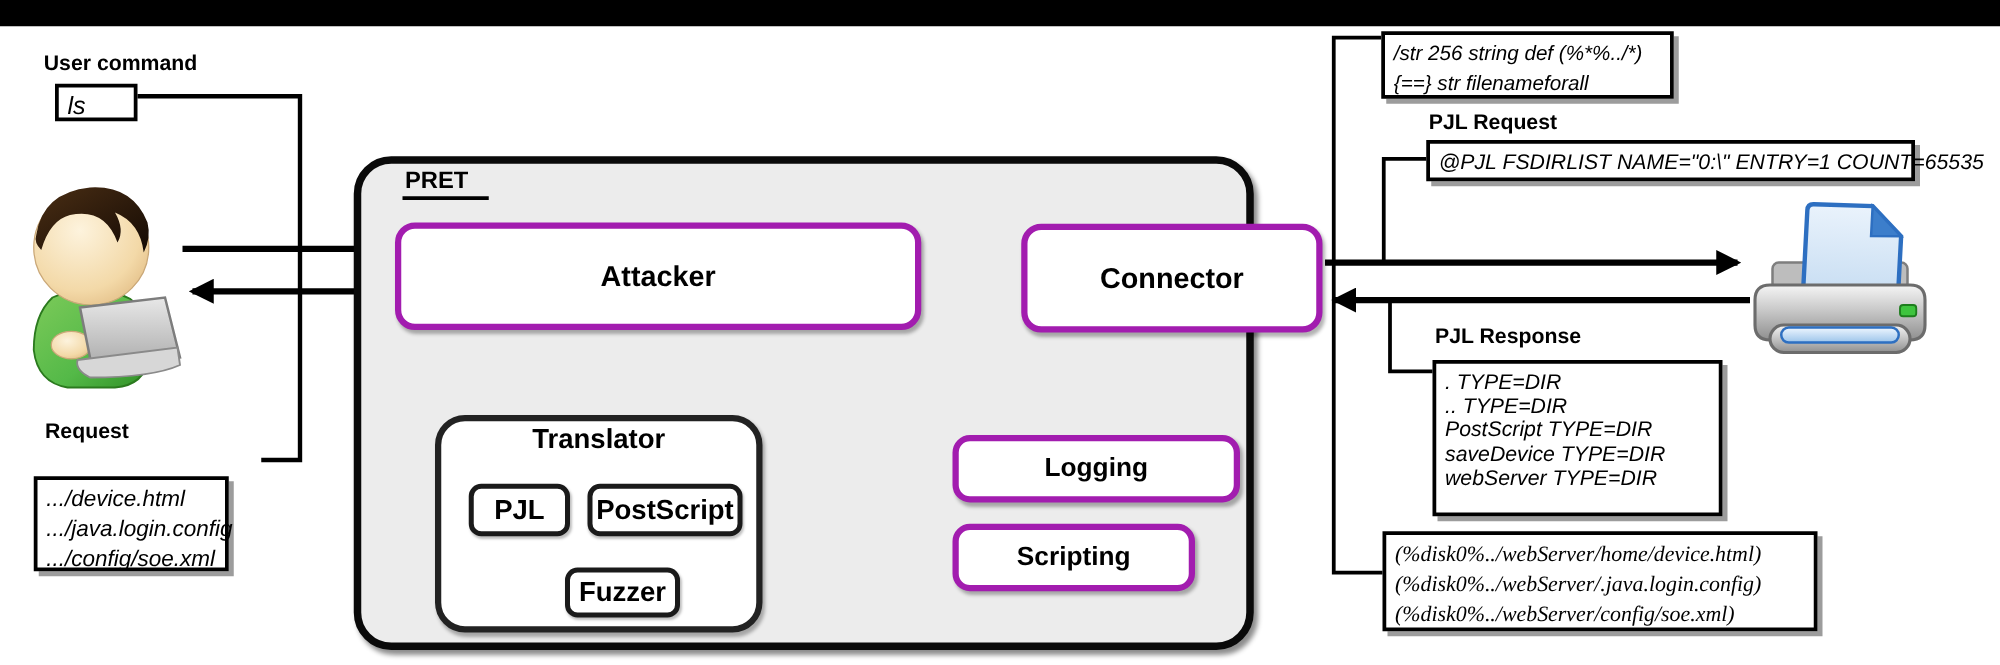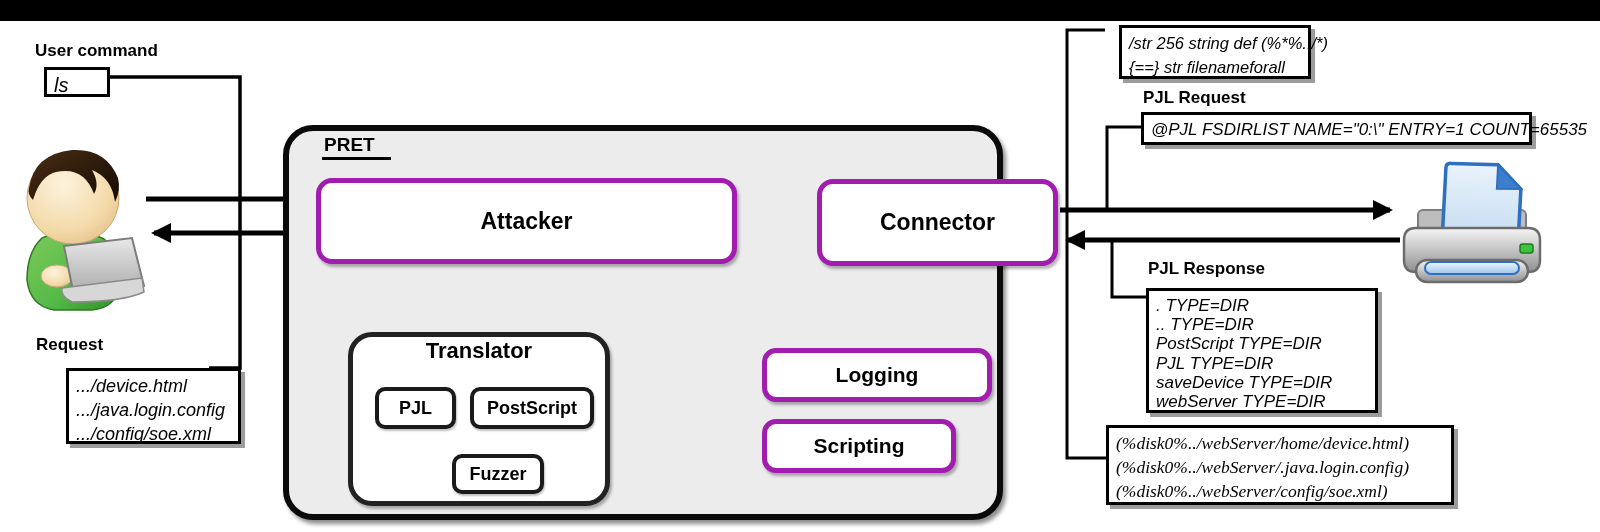--- a/index.html
+++ b/index.html
@@ -19,21 +19,21 @@
   }
   .node{
     background:#fff;border:5px solid #a21caf;border-radius:16px;
     display:flex;align-items:center;justify-content:center;
     font-weight:bold;box-sizing:border-box;
     box-shadow:2px 3px 3px rgba(0,0,0,0.3);
   }
   .subnode{
     background:#fff;border:4px solid #1a1a1a;border-radius:10px;
     display:flex;align-items:center;justify-content:center;
-    font-weight:bold;font-size:18px;box-sizing:border-box;
+    font-weight:bold;font-size:22px;box-sizing:border-box;
     box-shadow:1px 2px 2px rgba(0,0,0,0.25);
   }
   #pret-container{
     left:283px;top:125px;width:720px;height:395px;
     background:#ececec;border:6px solid #0a0a0a;border-radius:30px;
     box-sizing:border-box;box-shadow:3px 4px 4px rgba(0,0,0,0.45);
   }
   #pret-title{
     left:322px;top:134px;font-size:19px;font-weight:bold;
     border-bottom:3px solid #000;padding:0 16px 1px 2px;
@@ -46,23 +46,23 @@
   #translator-title{left:348px;top:338px;width:262px;text-align:center;font-size:22px;font-weight:bold;}
   #pjl-box{left:375px;top:387px;width:81px;height:42px;}
   #postscript-box{left:470px;top:387px;width:124px;height:42px;}
   #fuzzer-box{left:452px;top:454px;width:92px;height:40px;}
   #logging-box{left:762px;top:348px;width:230px;height:54px;font-size:21px;border-radius:14px;}
   #scripting-box{left:762px;top:419px;width:194px;height:54px;font-size:21px;border-radius:14px;}
 
   #user-command-label{left:35px;top:41px;}
   #ls-box{left:44px;top:67px;width:66px;height:30px;font-size:20px;line-height:24px;box-shadow:none;}
   #result-label{left:36px;top:335px;}
-  #result-box{left:27px;top:368px;width:175px;height:76px;font-size:18px;line-height:24px;margin-left:39px;}
-
-  #ps-request-box{left:1105px;top:25px;width:192px;height:54px;font-size:16.5px;margin-left:14px;}
+  #result-box{left:27px;top:381px;width:156px;height:76px;font-size:18px;line-height:24px;}
+
+  #ps-request-box{left:1105px;top:25px;width:234px;height:54px;font-size:16.5px;}
   #pjl-request-label{left:1143px;top:88px;}
   #pjl-request-box{left:1141px;top:112px;width:391px;height:33px;}
   #pjl-response-label{left:1148px;top:259px;}
   #pjl-response-box{left:1146px;top:288px;width:232px;height:125px;font-size:17px;line-height:19.2px;padding-top:5px;}
   #ps-response-label{left:1107px;top:430px;}
   #ps-response-box{left:1106px;top:425px;width:348px;height:80px;font-size:17.5px;line-height:24px;font-family:Liberation Serif, serif;}
 
   #person-icon{left:2px;top:146px;}
   #printer-icon{left:1396px;top:160px;}
 </style>
@@ -215,21 +215,20 @@
   <div id="pjl-request-label" class="abs small-label">PJL Request</div>
   <div id="pjl-request-box" class="abs code-box">
     <span>@PJL FSDIRLIST NAME="0:\" ENTRY=1 COUNT=65535</span>
   </div>
 
   <div id="pjl-response-label" class="abs small-label">PJL Response</div>
   <div id="pjl-response-box" class="abs code-box">
     <div>. TYPE=DIR</div>
     <div>.. TYPE=DIR</div>
     <div>PostScript TYPE=DIR</div>
-    <div>PJL TYPE=DIR</div>
     <div>saveDevice TYPE=DIR</div>
     <div>webServer TYPE=DIR</div>
   </div>
 
   <div id="ps-response-label" class="abs small-label">Postscript Response</div>
   <div id="ps-response-box" class="abs code-box">
     <div>(%disk0%../webServer/home/device.html)</div>
     <div>(%disk0%../webServer/.java.login.config)</div>
     <div>(%disk0%../webServer/config/soe.xml)</div>
   </div>

